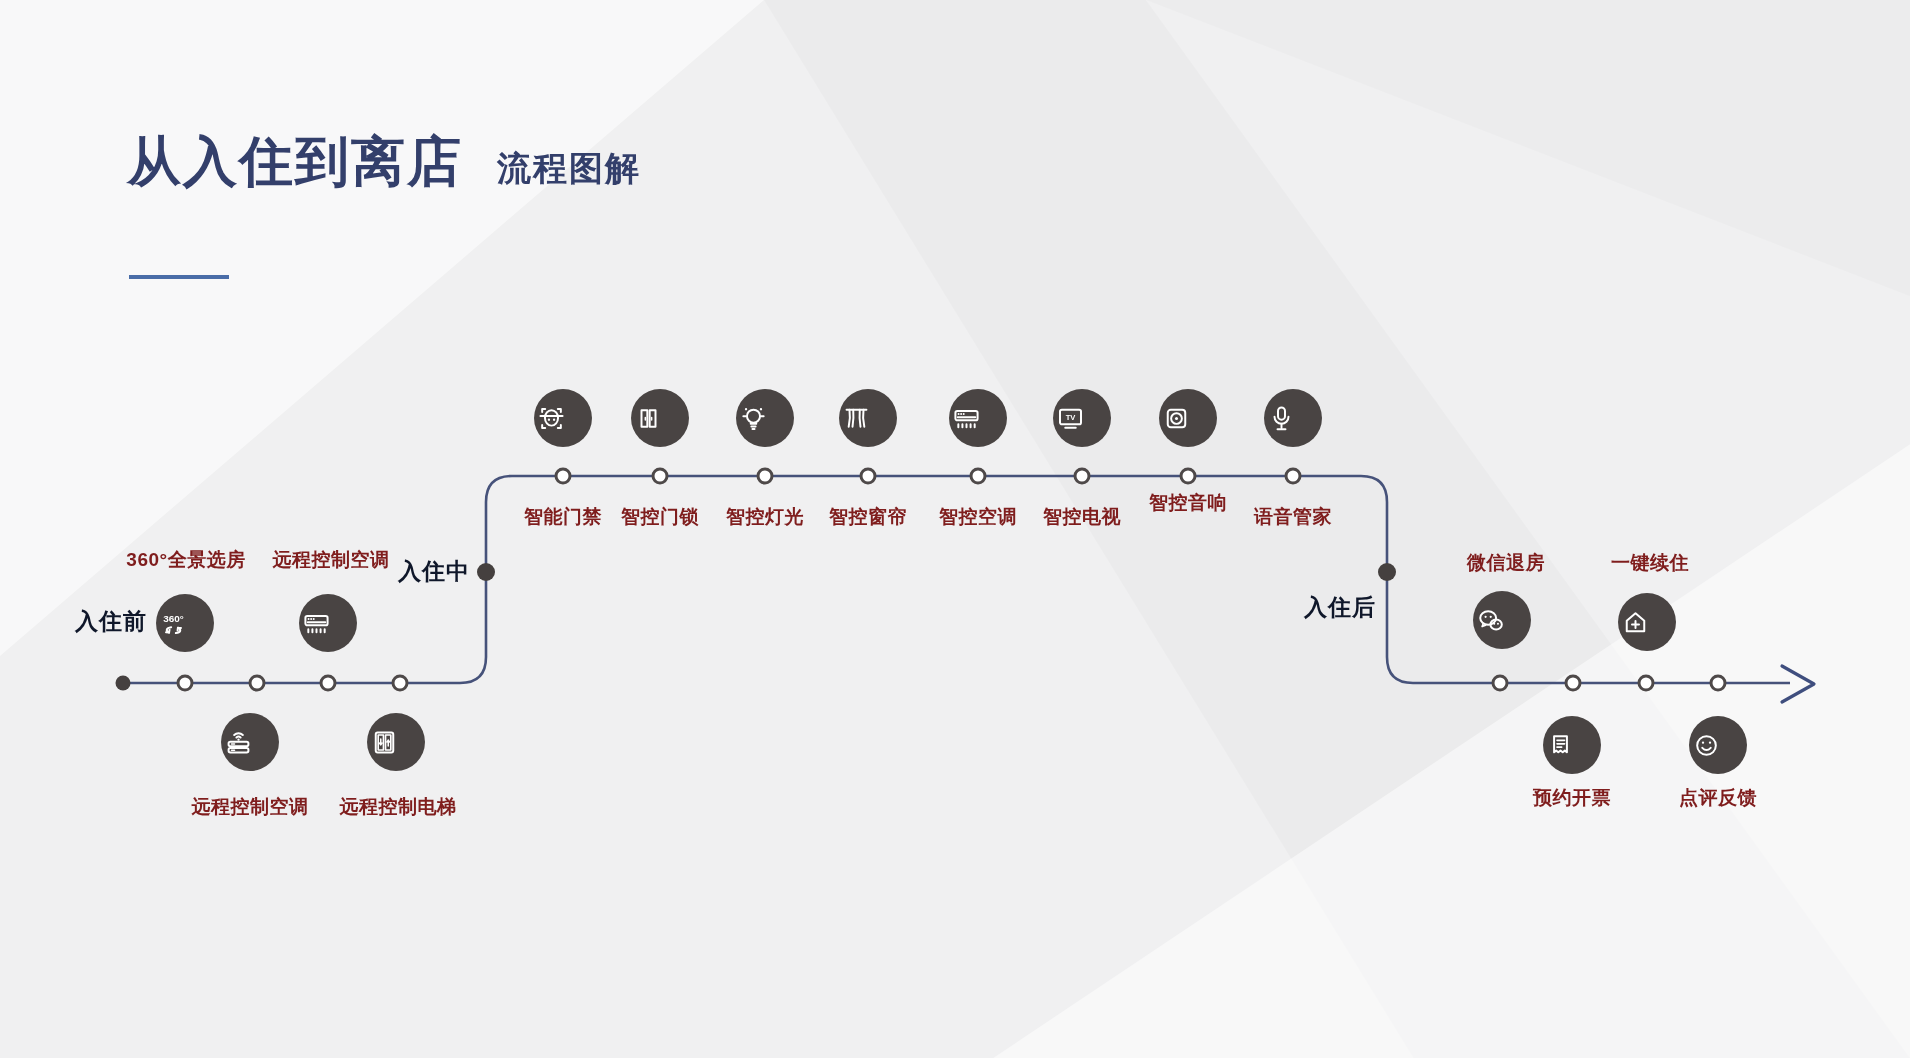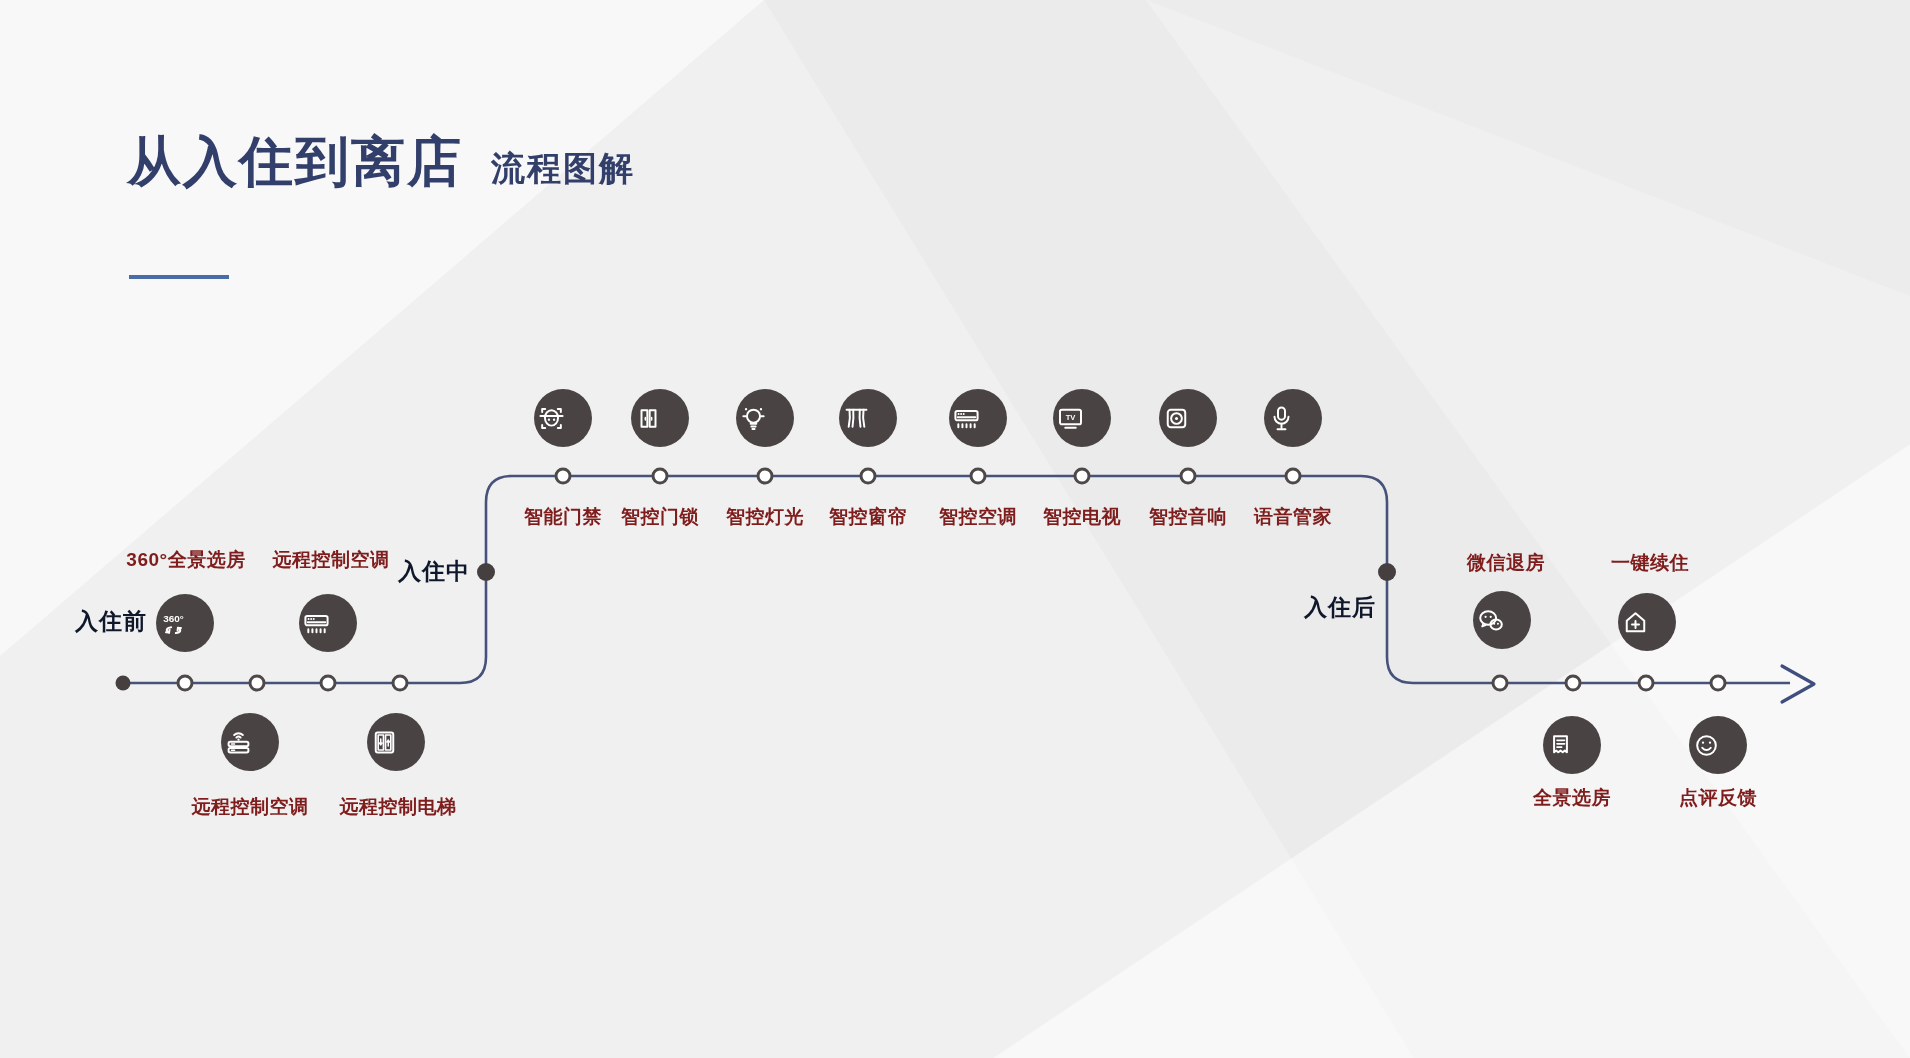--- a/index.html
+++ b/index.html
@@ -13,21 +13,21 @@
   
   .facet{position:absolute;inset:0;pointer-events:none;}
   .facet-a{background:rgba(255,255,255,.55);clip-path:polygon(0 0,40% 0,0 62%);}
   .facet-b{background:rgba(0,0,0,.018);clip-path:polygon(40% 0,60% 0,100% 100%,74% 100%);}
   .facet-c{background:rgba(255,255,255,.5);clip-path:polygon(100% 42%,100% 100%,52% 100%);}
   .facet-d{background:rgba(0,0,0,.014);clip-path:polygon(60% 0,100% 0,100% 28%);}
 
   .title-row{
     position:absolute;left:127px;top:118px;
     display:flex;align-items:baseline;
-    color:#333f6b;white-space:nowrap;
+    color:#333f6b;white-space:nowrap;gap:6px;
   }
   .title-main{font-size:54px;font-weight:800;letter-spacing:2px;}
   .title-sub{font-size:34px;font-weight:800;margin-left:28px;letter-spacing:2px;margin-top:28px;}
   .accent-line{
     position:absolute;left:129px;top:275px;width:100px;height:4px;
     background:#4a6da8;
   }
 
   .timeline-svg{position:absolute;left:0;top:0;}
 
@@ -204,21 +204,21 @@
   </div>
   <div class="node-label" style="left:1082px;top:517px">智控电视</div>
 
   <div class="icon-circle" style="left:1188px;top:418px">
     <svg viewBox="0 0 30 30">
       <rect x="7.5" y="7.5" width="15" height="15" rx="2.6"></rect>
       <circle cx="15" cy="15" r="4.6"></circle>
       <circle cx="15" cy="15" r="1.3" fill="#fff" stroke="none"></circle>
     </svg>
   </div>
-  <div class="node-label" style="left:1188px;top:517px">智控音响</div>
+  <div class="node-label" style="left:1188px;top:503px">智控音响</div>
 
   <div class="icon-circle" style="left:1293px;top:418px">
     <svg viewBox="0 0 30 30">
       <rect x="12" y="5.5" width="6" height="10.5" rx="3"></rect>
       <path d="M9,13.5 a6,6 0 0 0 12,0"></path>
       <path d="M15,19.5 v3.2 M11.6,24.2 h6.8"></path>
     </svg>
   </div>
   <div class="node-label" style="left:1293px;top:517px">语音管家</div>
 
@@ -240,21 +240,21 @@
     </svg>
   </div>
   <div class="node-label" style="left:1650px;top:563px">一键续住</div>
 
   <div class="icon-circle" style="left:1572px;top:745px">
     <svg viewBox="0 0 30 30">
       <path d="M9.5,7 H20.5 V20.8 L18.7,19.4 L16.9,20.8 L15,19.4 L13.1,20.8 L11.3,19.4 L9.5,20.8 Z"></path>
       <path d="M12,10.6 h6.5 M12,13.6 h6.5 M12,16.4 h4" stroke-width="1.4"></path>
     </svg>
   </div>
-  <div class="node-label" style="left:1572px;top:798px">全景选房</div>
+  <div class="node-label" style="left:1572px;top:798px">预约开票</div>
 
   <div class="icon-circle" style="left:1718px;top:745px">
     <svg viewBox="0 0 30 30">
       <circle cx="15" cy="15" r="8"></circle>
       <path d="M12,12.6 l0.01,0 M18,12.6 l0.01,0" stroke-width="2"></path>
       <path d="M11.4,17 Q15,20.8 18.6,17"></path>
     </svg>
   </div>
   <div class="node-label" style="left:1718px;top:798px">点评反馈</div>
 </div>

